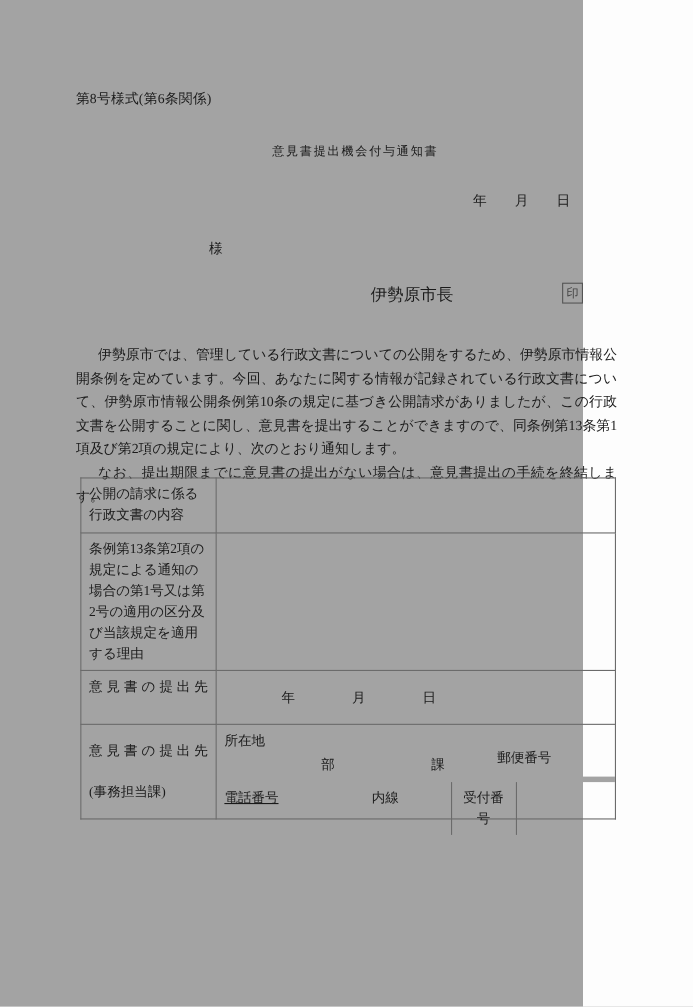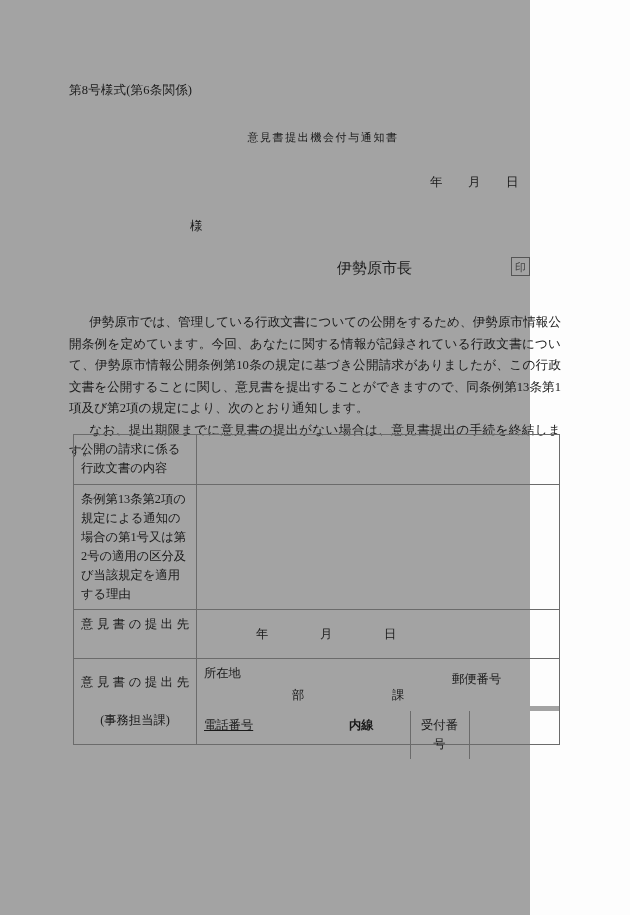--- a/index.html
+++ b/index.html
@@ -127,21 +127,21 @@
   .spread {
     display: block;
     text-align: justify;
     text-justify: inter-character;
   }
   .spread::after {
     content: "";
     display: inline-block;
     width: 100%;
   }
-  .ctr { text-align: center; }
+  .ctr { text-align: left; }
 
   .date-inline { padding-left: 36px; white-space: nowrap; }
   .date-inline .g { display: inline-block; width: 64px; }
   .date-inline2 { padding-left: 52px; white-space: nowrap; }
   .date-inline2 .g { display: inline-block; width: 64px; }
 
   
   .sub {
     width: 100%;
     border-collapse: collapse;
@@ -159,27 +159,27 @@
     height: 52px;
     box-sizing: border-box;
   }
   .dest-bottom {
     padding: 5px 7px;
     height: 33px;
     box-sizing: border-box;
   }
   .row-a { position: relative; height: 22px; }
   .row-a .left { position: absolute; left: 0; top: 0; }
-  .row-a .right { position: absolute; left: 248px; top: 6px; }
+  .row-a .right { position: absolute; left: 248px; top: 16px; }
   .row-b { position: relative; height: 22px; }
   .row-b .bu { position: absolute; left: 88px; top: 0; }
   .row-b .ka { position: absolute; left: 188px; top: 0; }
   .phone-line { position: relative; height: 22px; }
   .phone-line .tel { position: absolute; left: 0; top: 0; text-decoration: underline; }
-  .phone-line .ext { position: absolute; left: 145px; top: 0; font-weight: bold; }
+  .phone-line .ext { position: absolute; left: 134px; top: 0; }
 
   .recv-lbl { width: 59px; text-align: center; vertical-align: middle; }
   .recv-val { width: 91px; }
 </style>
 </head>
 <body>
 
 <div class="page">
 
   <div class="form-no">第8号様式(第6条関係)</div>

